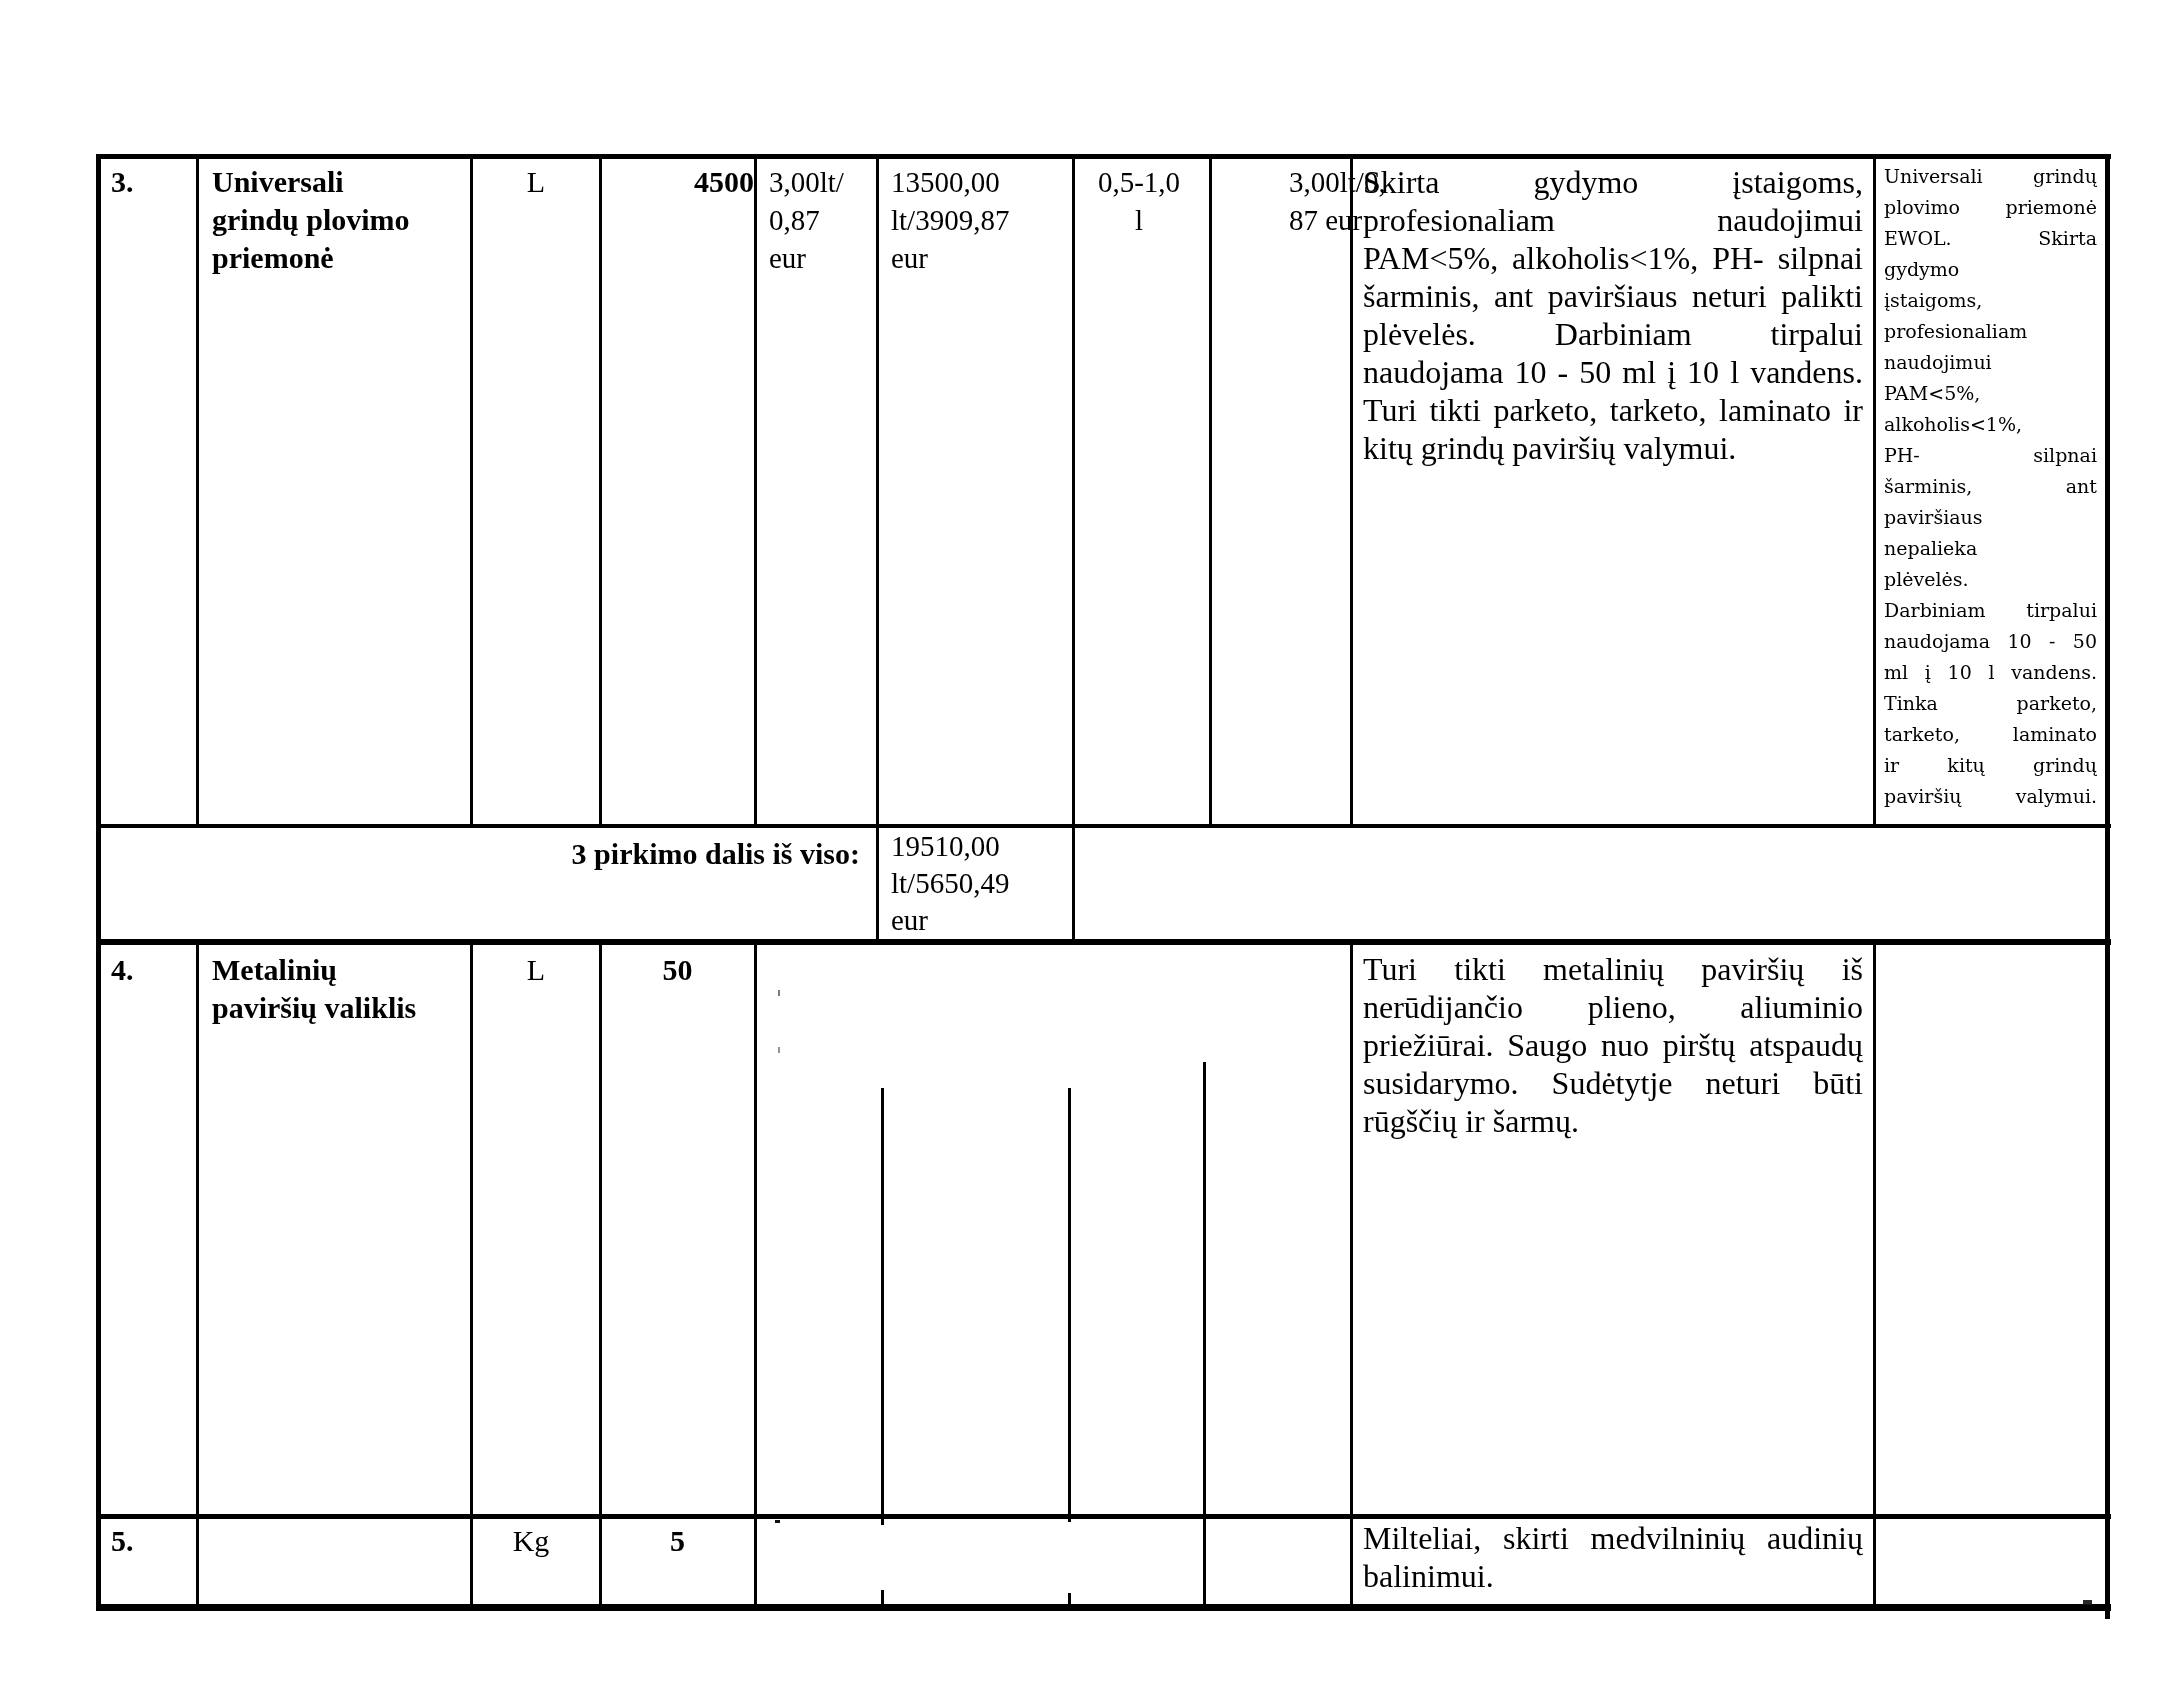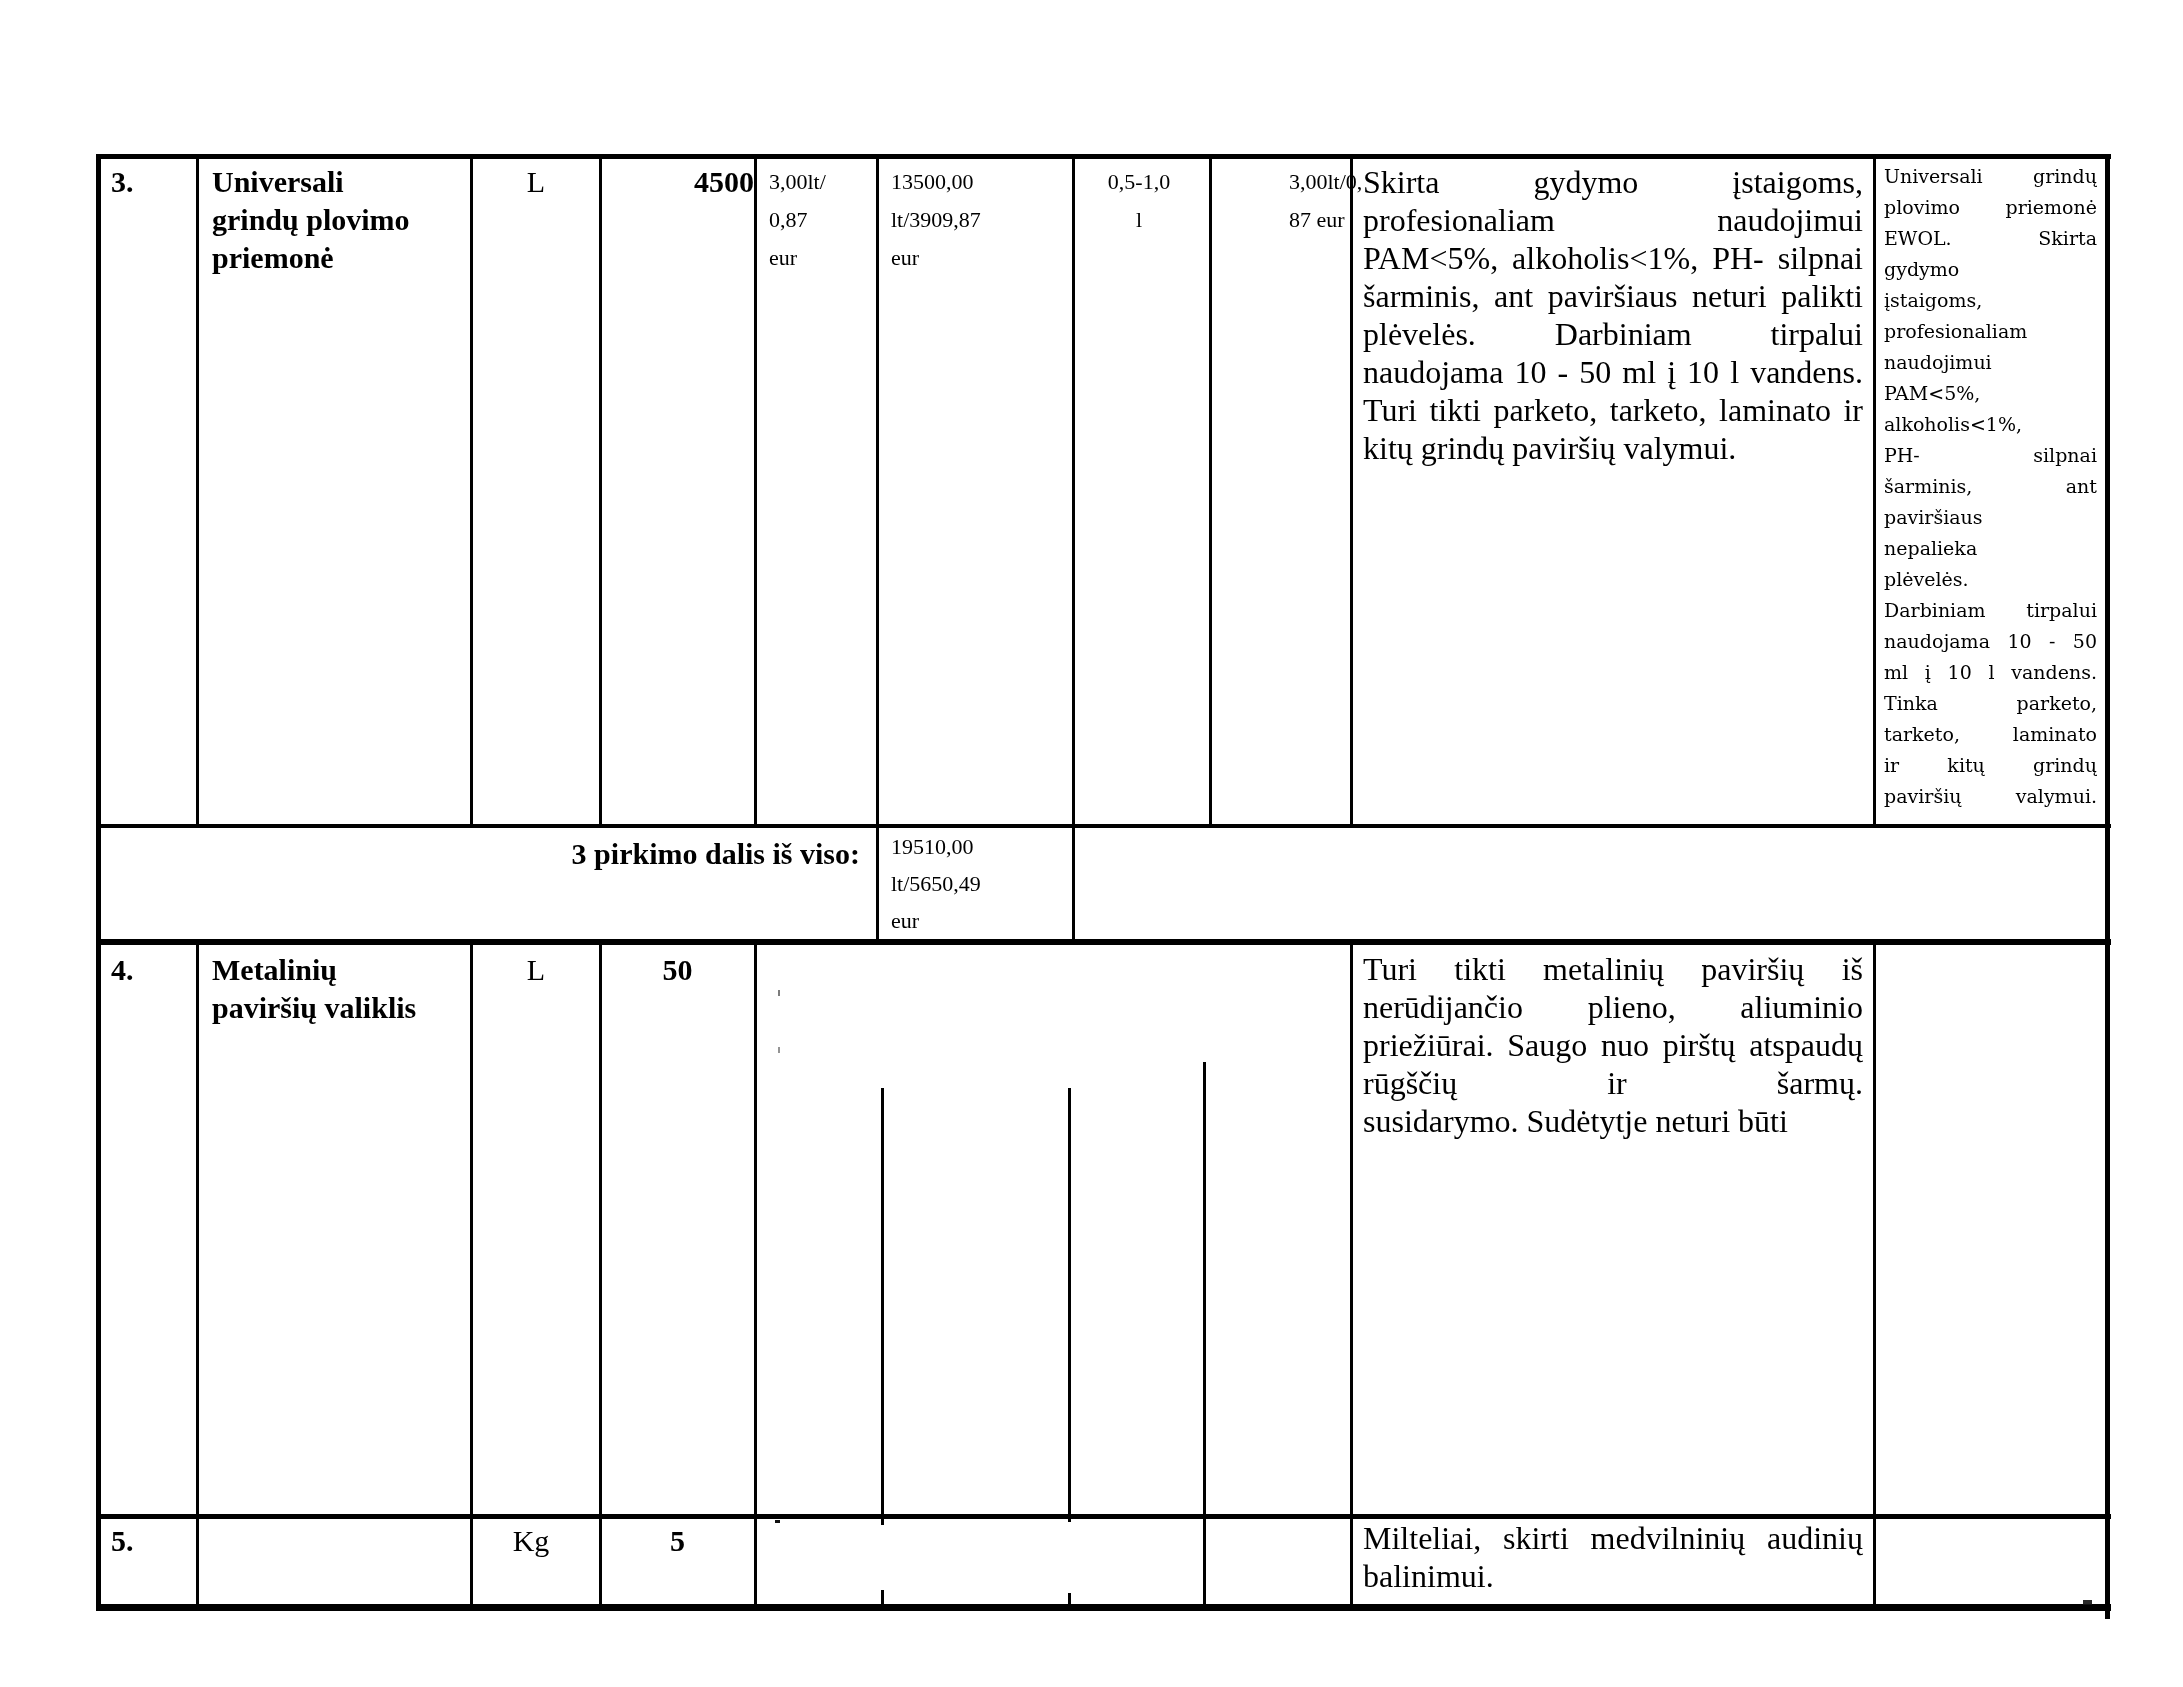--- a/index.html
+++ b/index.html
@@ -11,21 +11,21 @@
     color:#000;
     overflow:hidden;
   }
   .cell{position:absolute;}
   .hl,.vl{position:absolute;background:#000;}
   .pre{white-space:pre-line;}
   .bold{font-weight:bold;}
   .center{text-align:center;}
   .right{text-align:right;}
   .main{font-size:30px;line-height:38px;}
-  .val{font-size:22px;line-height:38px;}
+  .val{font-size:29px;line-height:38px;}
   .para{font-size:32px;line-height:38px;text-align:justify;}
   .jline{text-align:justify;text-align-last:justify;}
   .para .jline:last-child{text-align-last:left;}
   .note{font-family:"DejaVu Serif", serif;font-size:19px;line-height:31px;text-align:justify;}
   .speck{position:absolute;background:#111;}
 </style>
 </head>
 <body>
 
 <div id="page">
@@ -133,22 +133,22 @@
 
   <div class="cell main bold" style="left:111px;top:951px;width:73px;">4.</div>
   <div class="cell main bold pre" style="left:212px;top:951px;width:251px;">Metalinių
 paviršių valiklis</div>
   <div class="cell main center" style="left:473px;top:951px;width:126px;">L</div>
   <div class="cell main bold center" style="left:601px;top:951px;width:153px;">50</div>
   <div class="cell para" style="left:1363px;top:950px;width:500px;">
       <div class="jline">Turi tikti metalinių paviršių iš</div>
       <div class="jline">nerūdijančio plieno, aliuminio</div>
       <div class="jline">priežiūrai. Saugo nuo pirštų atspaudų</div>
+      <div class="jline">susidarymo. Sudėtytje neturi būti</div>
       <div class="jline">rūgščių ir šarmų.</div>
-      <div class="jline">susidarymo. Sudėtytje neturi būti</div>
     </div>
 
   <div class="cell main bold" style="left:111px;top:1522px;width:73px;">5.</div>
   <div class="cell main center" style="left:473px;top:1522px;width:116px;">Kg</div>
   <div class="cell main bold center" style="left:601px;top:1522px;width:153px;">5</div>
   <div class="cell para" style="left:1363px;top:1519px;width:500px;">
       <div class="jline">Milteliai, skirti medvilninių audinių</div>
       <div class="jline">balinimui.</div>
     </div>
 

